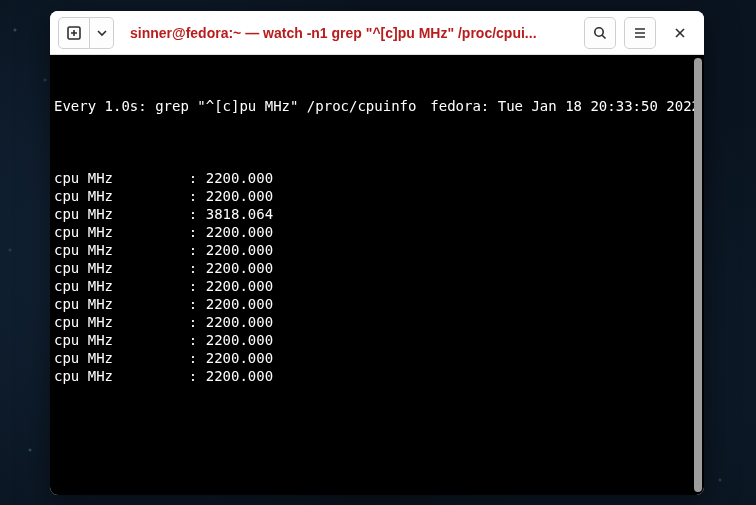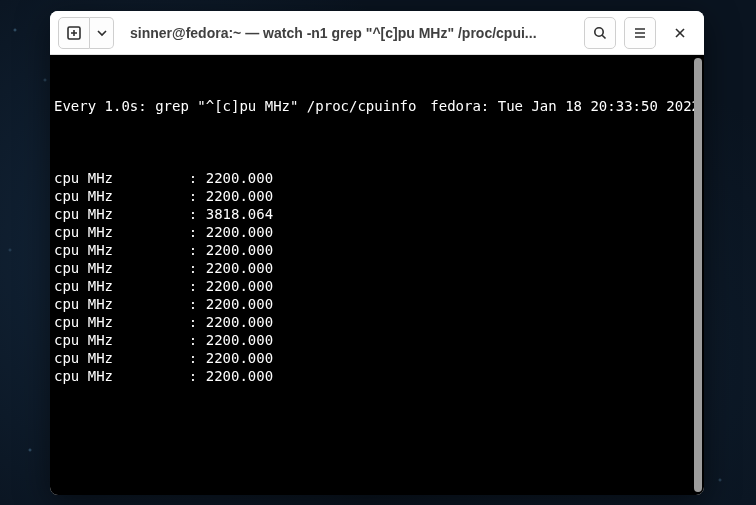--- a/index.html
+++ b/index.html
@@ -78,21 +78,21 @@
     .dropdown-btn {
       width: 24px;
       border-top-left-radius: 0;
       border-bottom-left-radius: 0;
       border-left: none;
     }
     .title-text {
       flex: 1;
       font-size: 14px;
       font-weight: bold;
-      color: #404040;
+      color: #b91c1c;
       padding: 0 10px;
       white-space: nowrap;
       overflow: hidden;
       text-overflow: ellipsis;
     }
     .titlebar-right {
       display: flex;
       align-items: center;
       gap: 8px;
     }

